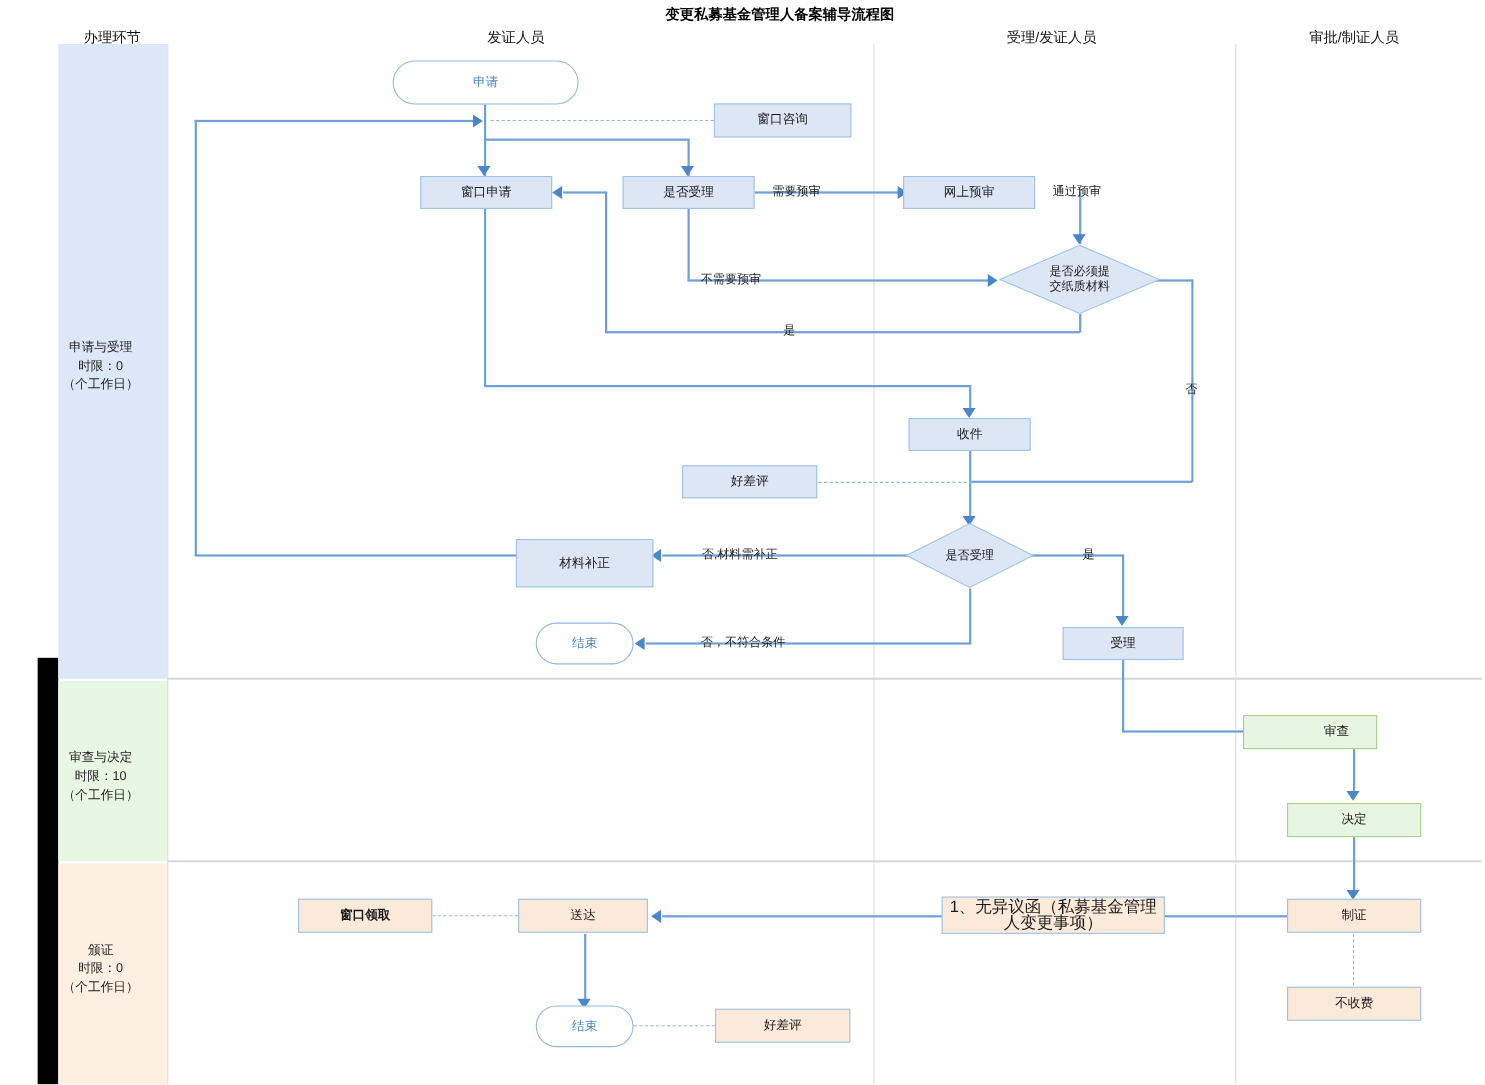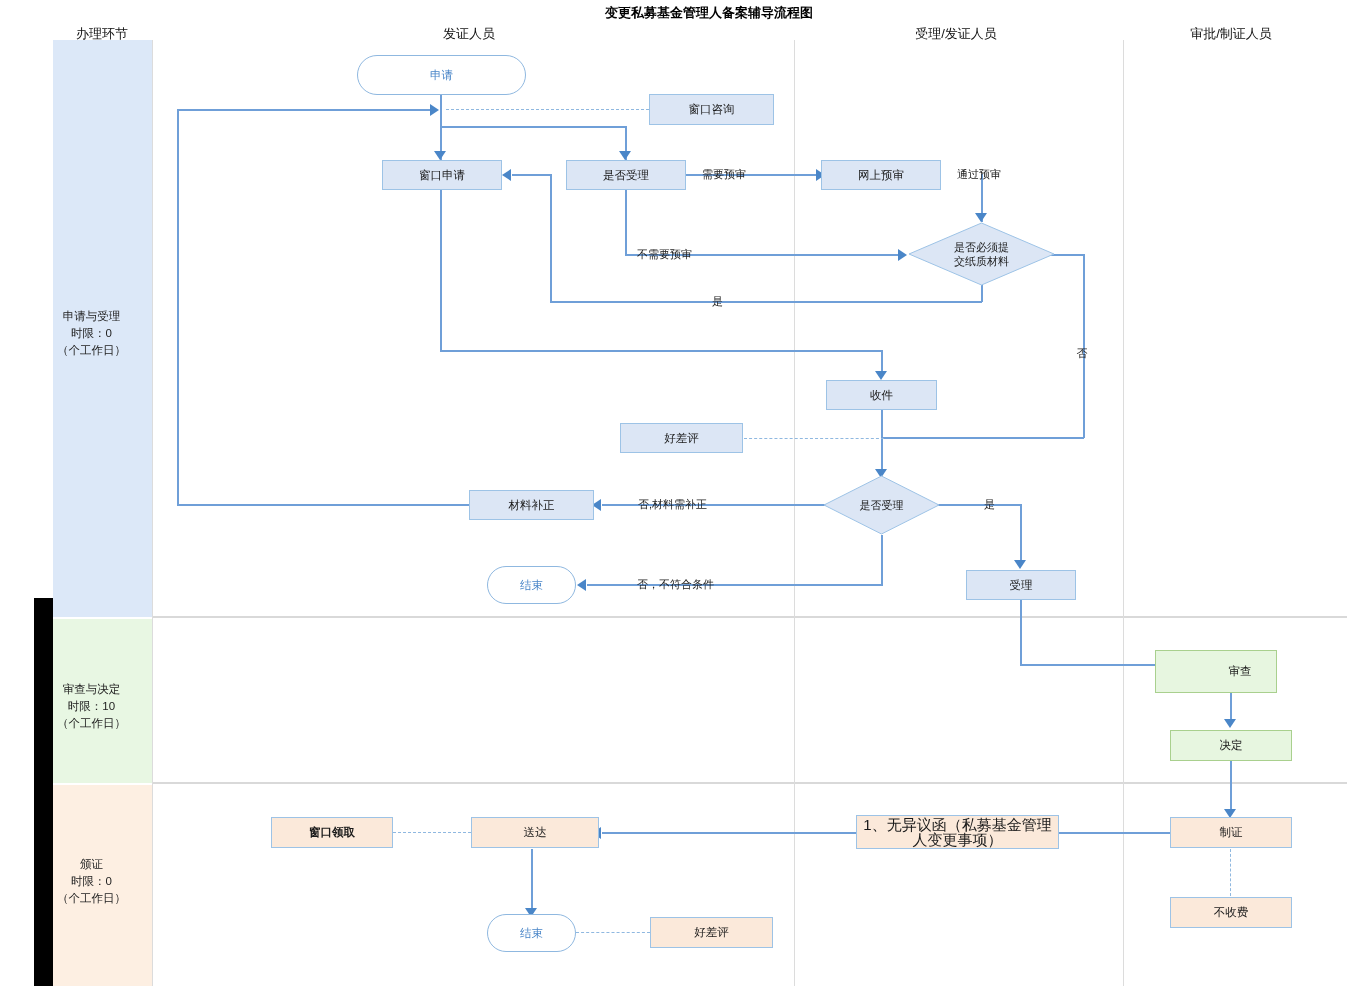--- a/index.html
+++ b/index.html
@@ -299,33 +299,33 @@
 
   <div class="node blue" style="left:586px;top:423px;width:123px;height:30px;">好差评</div>
 
   <div class="node diamond" style="left:789px;top:475px;width:117px;height:60px;">
     <svg class="diamond-svg" width="117" height="60" viewBox="0 0 117 60">
       <polygon points="58.5,1 116,30 58.5,59 1,30" fill="#dce6f5" stroke="#9dc3e6" stroke-width="1"></polygon>
     </svg>
     <div class="diamond-txt">是否受理</div>
   </div>
 
-  <div class="node blue" style="left:435px;top:490px;width:125px;height:30px;">材料补正</div>
+  <div class="node blue" style="left:435px;top:490px;width:125px;height:44px;">材料补正</div>
 
   <div class="node term" style="left:453px;top:566px;width:89px;height:38px;">结束</div>
 
   <div class="node blue" style="left:932px;top:570px;width:110px;height:30px;">受理</div>
 
-  <div class="node green" style="left:1121px;top:650px;width:122px;height:43px;padding-left:48px;">审查</div>
+  <div class="node green" style="left:1096px;top:650px;width:122px;height:31px;padding-left:48px;">审查</div>
 
   <div class="node green" style="left:1136px;top:730px;width:122px;height:31px;">决定</div>
 
   <div class="node peach" style="left:237px;top:817px;width:122px;height:31px;font-weight:bold;">窗口领取</div>
 
-  <div class="node peach" style="left:437px;top:817px;width:128px;height:31px;">送达</div>
+  <div class="node peach" style="left:437px;top:817px;width:118px;height:31px;">送达</div>
 
   <div class="node peach" style="left:822px;top:815px;width:203px;height:34px;font-size:15px;">1、无异议函（私募基金管理人变更事项）</div>
 
   <div class="node peach" style="left:1136px;top:817px;width:122px;height:31px;">制证</div>
 
   <div class="node peach" style="left:1136px;top:897px;width:122px;height:31px;">不收费</div>
 
   <div class="node term" style="left:453px;top:914px;width:89px;height:38px;">结束</div>
 
   <div class="node peach" style="left:616px;top:917px;width:123px;height:31px;">好差评</div>

